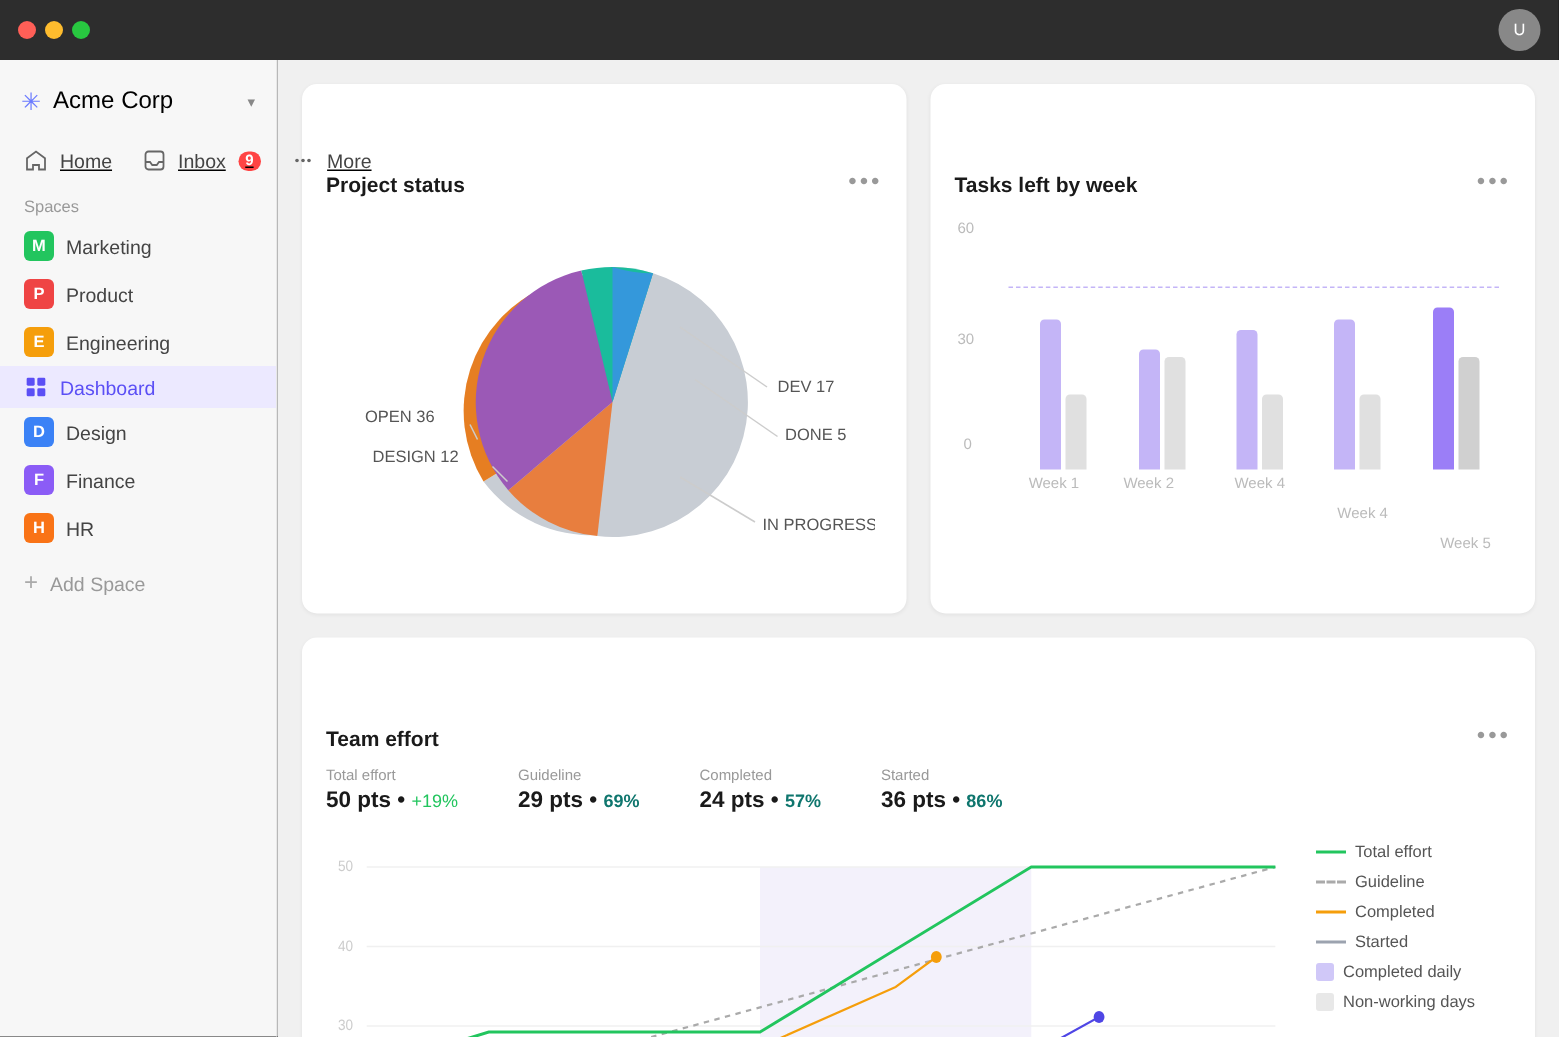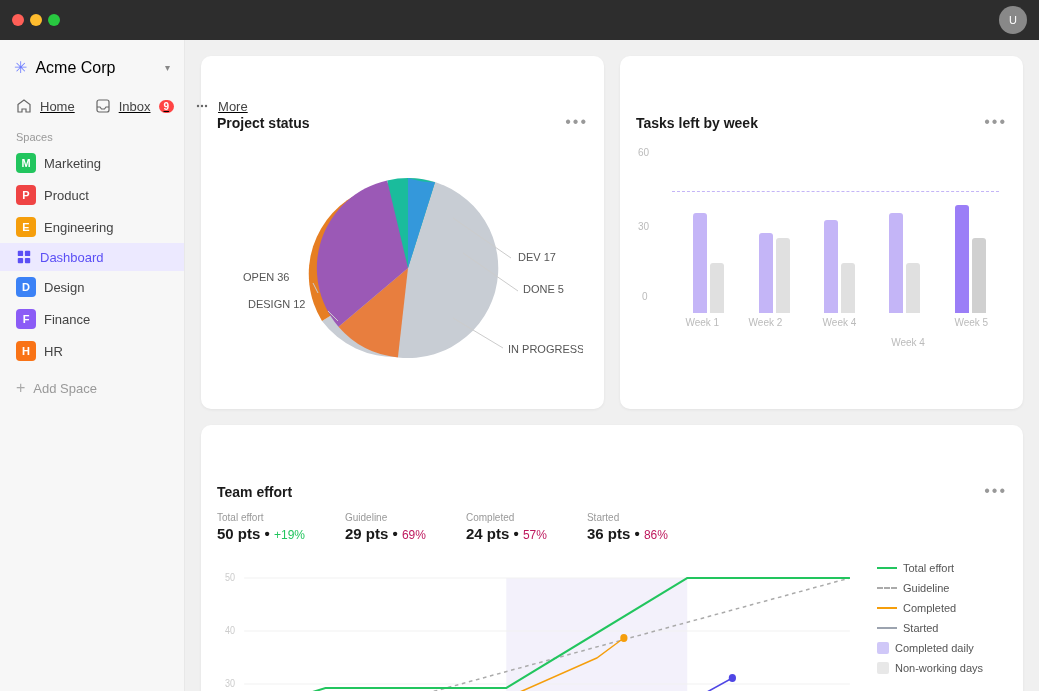--- a/index.html
+++ b/index.html
@@ -56,21 +56,21 @@
     
     .tasks-card { grid-column: 2; }
 
     
     .team-effort-card { grid-column: 1 / 3; }
     .effort-stats { display: flex; gap: 40px; margin-bottom: 16px; }
     .stat-group { display: flex; flex-direction: column; gap: 2px; }
     .stat-label { font-size: 10px; color: #999; }
     .stat-value { font-size: 15px; font-weight: 600; color: #1a1a1a; }
     .stat-value span.pos { color: #22c55e; font-size: 12px; font-weight: 500; }
-    .stat-value span.neutral { color: #be185d; font-size: 12px; font-weight: 400; }
+    .stat-value span.neutral { color: #0f766e; font-size: 12px; font-weight: 700; }
 
     .effort-chart-wrapper { display: flex; gap: 9px; }
     .effort-chart { flex: 1; height: 200px; position: relative; overflow: hidden; }
     .effort-legend { display: flex; flex-direction: column; gap: 8px; padding-top: 4px; min-width: 130px; }
     .legend-item { display: flex; align-items: center; gap: 6px; font-size: 11px; color: #555; }
     .legend-line { width: 20px; height: 2px; flex-shrink: 0; }
     .legend-box { width: 12px; height: 12px; border-radius: 2px; flex-shrink: 0; }
 
     svg text { font-family: -apple-system, sans-serif; }
 
@@ -276,21 +276,21 @@
             <div style="width:14px; height:75px; background:#d0d0d0; border-radius:3px 3px 0 0;"></div>
           </div>
         </div>
       </div>
 
       <div style="display:flex; gap:24px; padding:4px 8px 0;">
         <div style="flex:1; text-align:center; font-size:10px; color:#bbb;">Week 1</div>
         <div style="flex:1; text-align:left; font-size:10px; color:#bbb;">Week 2</div>
         <div style="flex:1; text-align:center; font-size:10px; color:#bbb;">Week 4</div>
         <div style="flex:1; text-align:center; font-size:10px; color:#bbb;margin-top:20px;">Week 4</div>
-        <div style="flex:1; text-align:left; font-size:10px; color:#bbb;">Week 5</div>
+        <div style="flex:1; text-align:center; font-size:10px; color:#bbb;margin-top:40px;">Week 5</div>
       </div>
     </div>
   </div>
 
   <div class="card team-effort-card">
     <div class="card-header">
       <span class="card-title">Team effort</span>
       <span class="card-menu">•••</span>
     </div>
 

